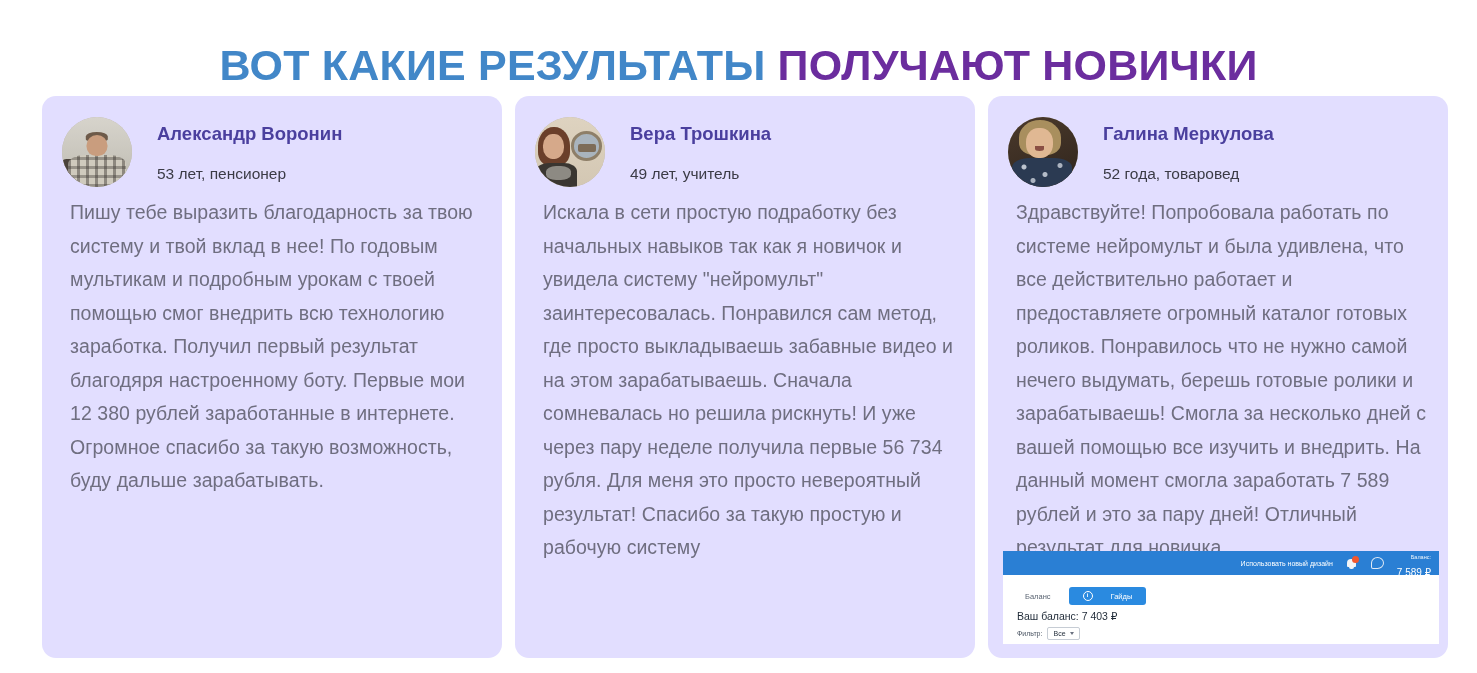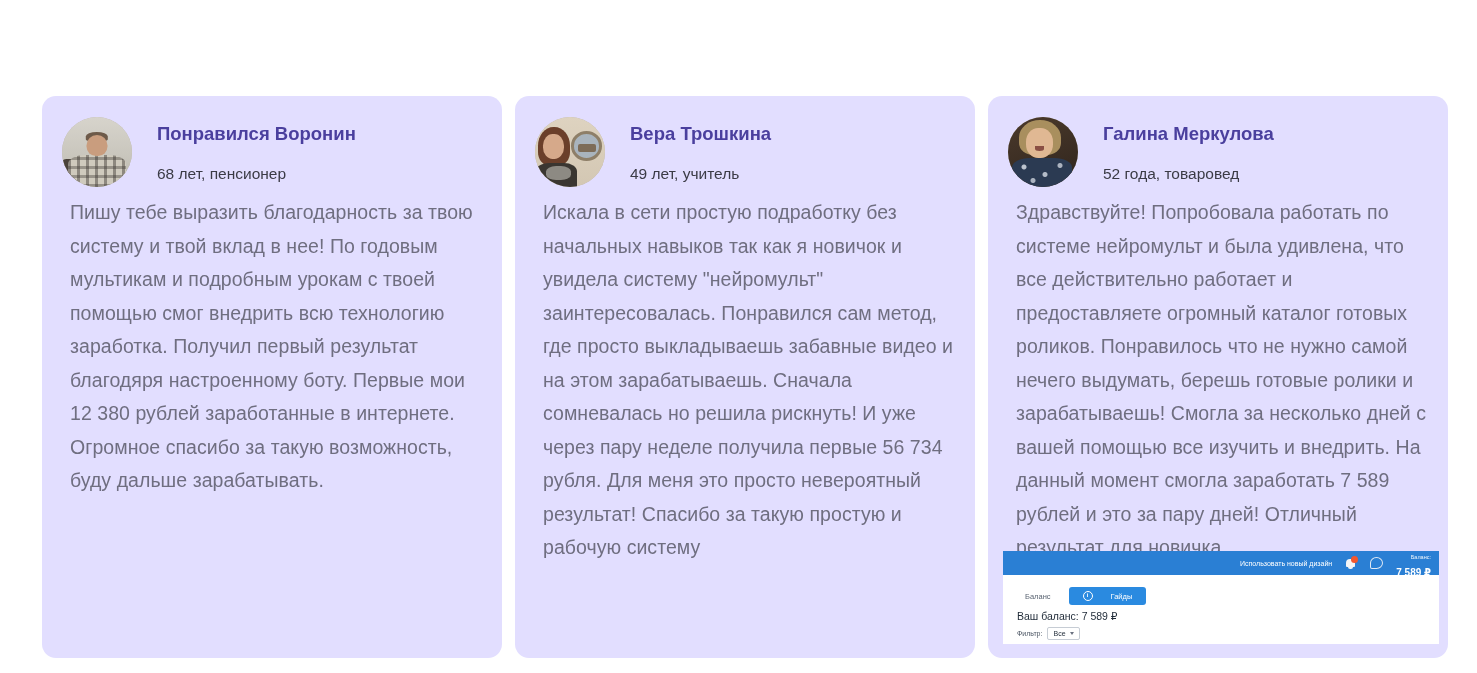--- a/index.html
+++ b/index.html
@@ -154,21 +154,21 @@
     color: #ffffff;
   }
   .shot-topbar .newdesign { font-size: 7px; white-space: nowrap; }
   .bell-wrap { position: relative; width: 12px; height: 14px; }
   .bell { position:absolute; left:1px; top:3px; width:9px; height:8px; background:#f3f4f6; border-radius:4px 4px 1px 1px; }
   .bell:after { content:""; position:absolute; left:2px; top:8px; width:5px; height:2px; background:#f3f4f6; border-radius:0 0 3px 3px; }
   .bell-badge { position:absolute; right:-1px; top:0; width:7px; height:7px; background:#f2562d; border-radius:50%; }
   .chat-ic { width:11px; height:10px; border:1.3px solid #dfe9f5; border-radius:50% 50% 50% 2px; }
   .shot-balance { text-align: right; line-height: 1.05; }
   .shot-balance .lbl { font-size: 5.5px; opacity: .92; }
-  .shot-balance .val { font-size: 10px; font-weight: bold; }
+  .shot-balance .val { font-size: 10px; font-weight: normal; }
 
   .shot-tabs {
     display: flex;
     align-items: flex-end;
     gap: 10px;
     padding: 7px 0 0 14px;
     height: 30px;
     box-sizing: border-box;
     background: #ffffff;
   }
@@ -219,37 +219,41 @@
     border-left: 2.5px solid transparent;
     border-right: 2.5px solid transparent;
     border-top: 3px solid #6b7280;
   }
 </style>
 </head>
 <body>
 
 <div class="page">
 
+  <h1 class="headline">
+    <span class="part-blue">ВОТ КАКИЕ РЕЗУЛЬТАТЫ</span>
+    <span class="part-purple">ПОЛУЧАЮТ НОВИЧКИ</span>
+  </h1>
 
   <div class="cards">
 
     <div class="card">
       <div class="card-head">
         <div class="avatar">
           <div class="avatar-inner av1">
             <div class="sky"></div>
               <div class="dark"></div>
               <div class="body"></div>
             <div class="hair"></div>
               <div class="head"></div>
           </div>
         </div>
         <div class="head-meta">
-          <div class="person-name">Понравился Воронин</div>
-          <div class="person-sub">68 лет, пенсионер</div>
+          <div class="person-name">Александр Воронин</div>
+          <div class="person-sub">53 лет, пенсионер</div>
         </div>
       </div>
       <div class="quote">Пишу тебе выразить благодарность за твою систему и твой вклад в нее! По годовым мультикам и подробным урокам с твоей помощью смог внедрить всю технологию заработка. Получил первый результат благодяря настроенному боту. Первые мои 12 380 рублей заработанные в интернете. Огромное спасибо за такую возможность, буду дальше зарабатывать.</div>
     </div>
 
     <div class="card">
       <div class="card-head">
         <div class="avatar">
           <div class="avatar-inner av2">
             <div class="sky"></div>
@@ -301,21 +305,21 @@
             <span class="val">7 589 ₽</span>
           </span>
         </div>
         <div class="shot-tabs">
           <span class="shot-tab">Баланс</span>
           <span class="shot-tab active">
             <span class="info-ic">i</span>
             <span>Гайды</span>
           </span>
         </div>
-        <div class="shot-balrow">Ваш баланс: 7 589 ₽</div>
+        <div class="shot-balrow">Ваш баланс: 7 403 ₽</div>
         <div class="shot-filter">
           <span>Фильтр:</span>
           <span class="shot-select">
             <span>Все</span>
             <span class="caret-dn"></span>
           </span>
         </div>
       </div>
     </div>
 

